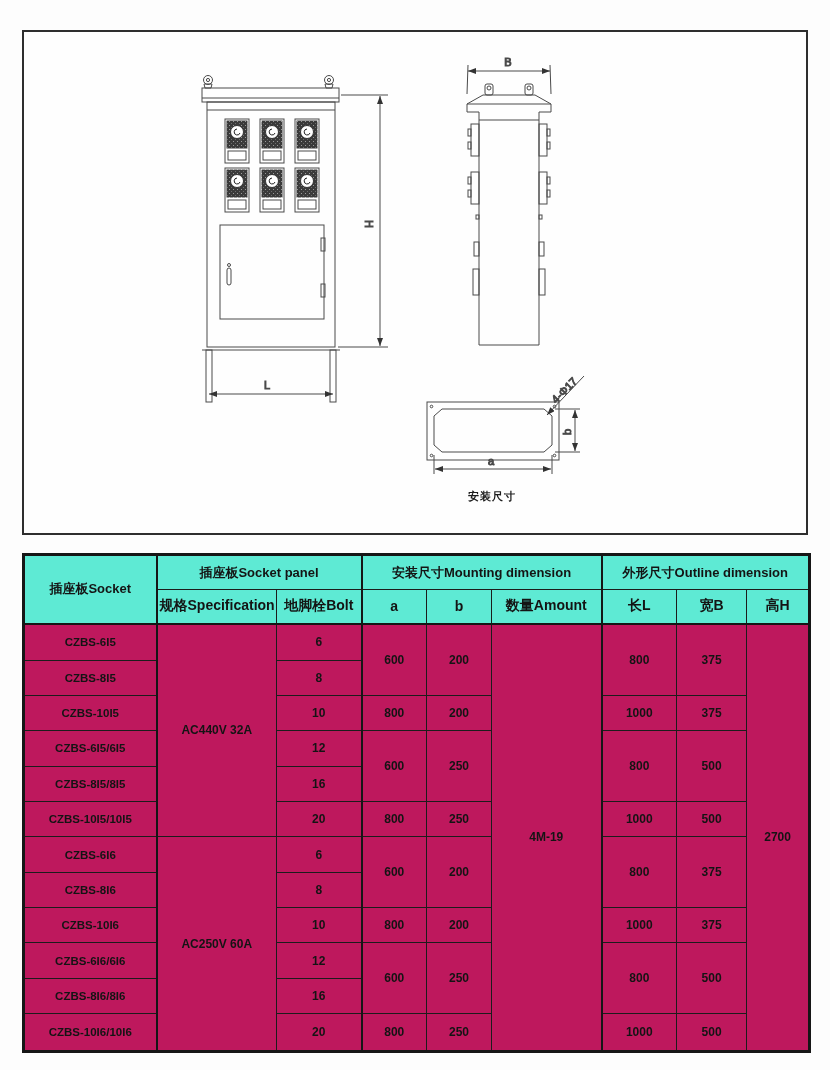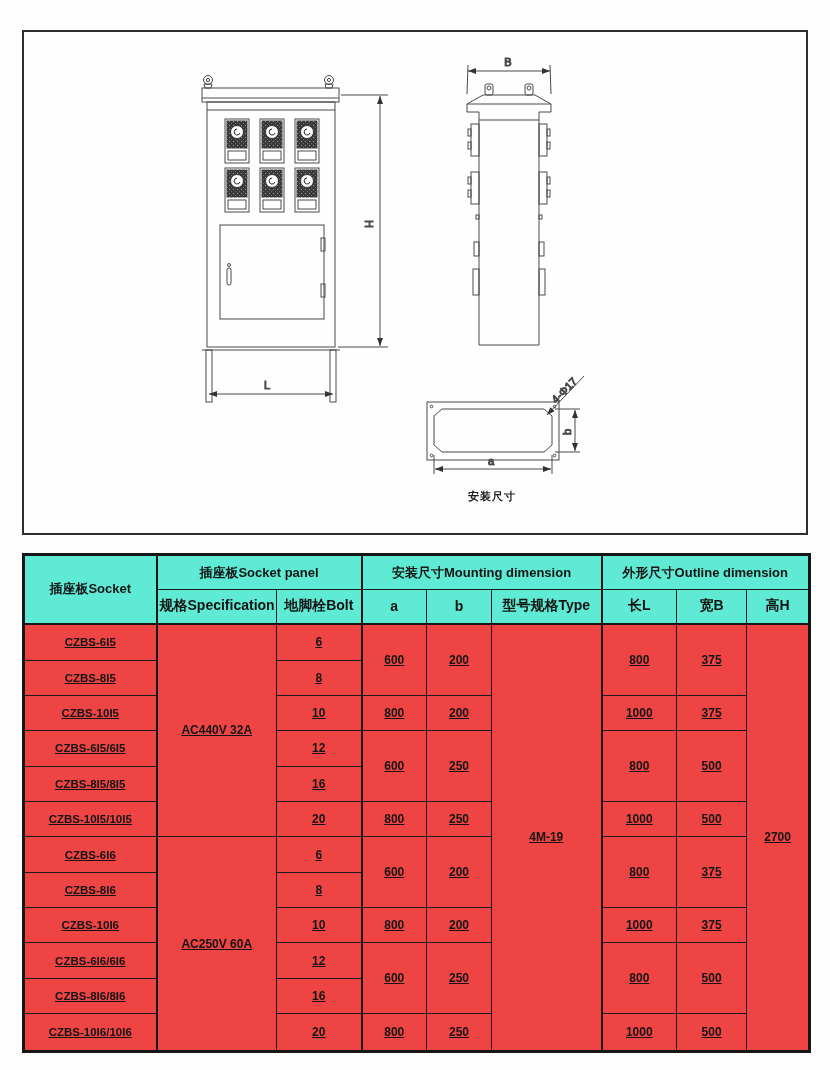--- a/index.html
+++ b/index.html
@@ -31,21 +31,21 @@
     overflow:hidden;white-space:nowrap;
   }
   .spec-table thead th{
     background:#5eead4;
     font-size:13px;
   }
   .spec-table thead tr.sub th{font-size:14px;}
   .spec-table thead tr.grp{height:35px;}
   .spec-table thead tr.sub{height:34px;}
   .spec-table thead{border-bottom:2px solid #161616;}
-  .spec-table tbody td{font-size:12px;background:#ef4444;text-decoration:underline;}
+  .spec-table tbody td{font-size:12px;background:#be185d;}
   .spec-table tbody td.type-cell{font-size:11.5px;}
   .gb{border-left:2px solid #161616 !important;}
 </style>
 </head>
 <body>
 
 <div class="drawing-box">
   <svg width="782" height="501" viewBox="0 0 782 501" stroke="#4a4a4a" stroke-width="1" fill="none">
     <defs>
       <pattern id="hatch" width="4" height="4" patternUnits="userSpaceOnUse">
@@ -239,21 +239,21 @@
       <th rowspan="2">插座板Socket</th>
       <th colspan="2" class="gb">插座板Socket panel</th>
       <th colspan="3" class="gb">安装尺寸Mounting dimension</th>
       <th colspan="3" class="gb">外形尺寸Outline dimension</th>
     </tr>
     <tr class="sub">
       <th class="gb">规格Specification</th>
       <th>地脚栓Bolt</th>
       <th class="gb">a</th>
       <th>b</th>
-      <th>型号规格Type</th>
+      <th>数量Amount</th>
       <th class="gb">长L</th>
       <th>宽B</th>
       <th>高H</th>
     </tr>
   </thead>
   <tbody>
 
     <tr>
       <td class="type-cell">CZBS-6I5</td>
       <td rowspan="6" class="gb">AC440V 32A</td>

